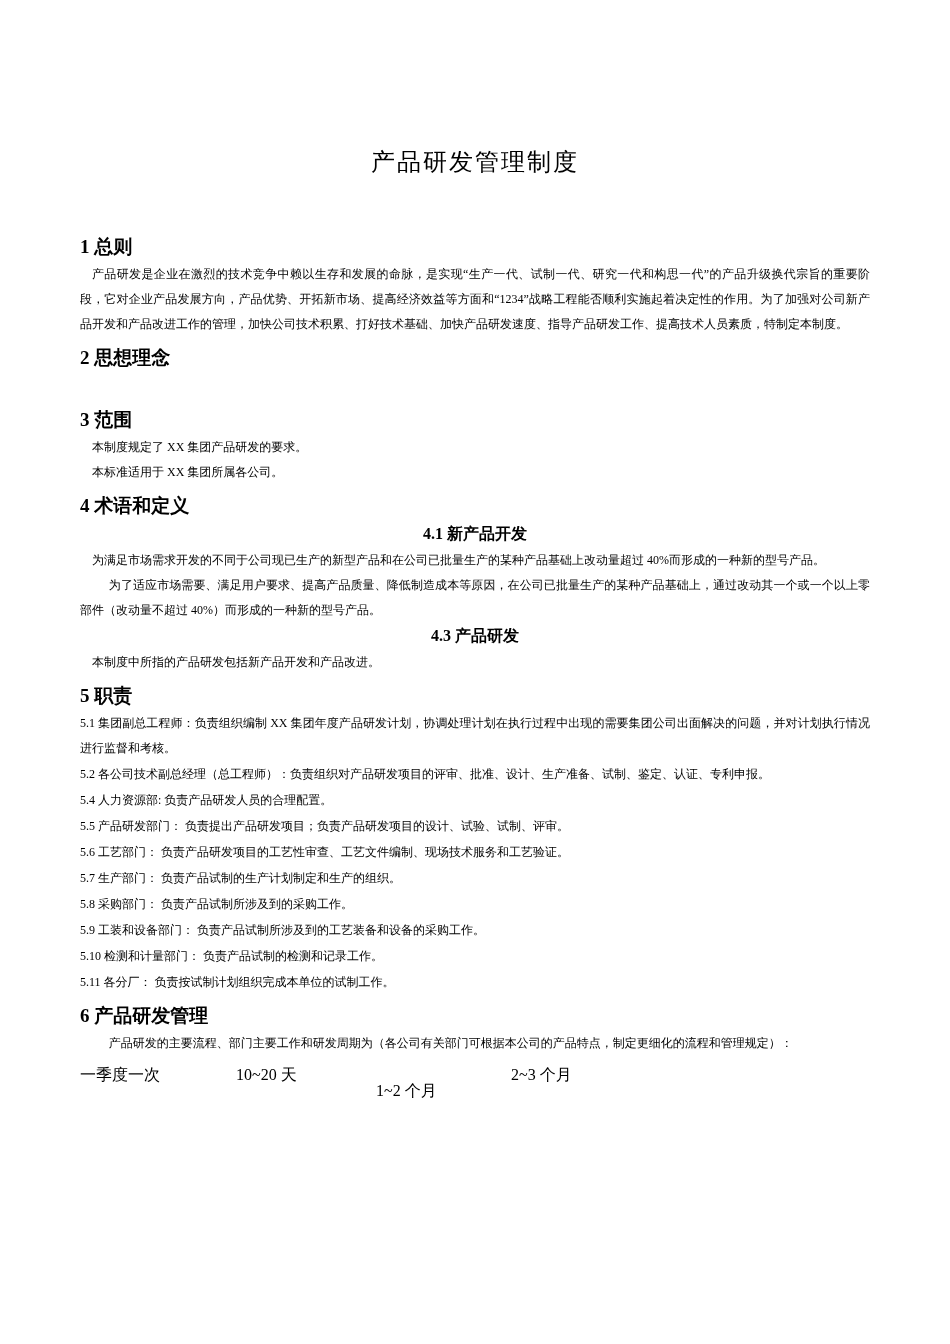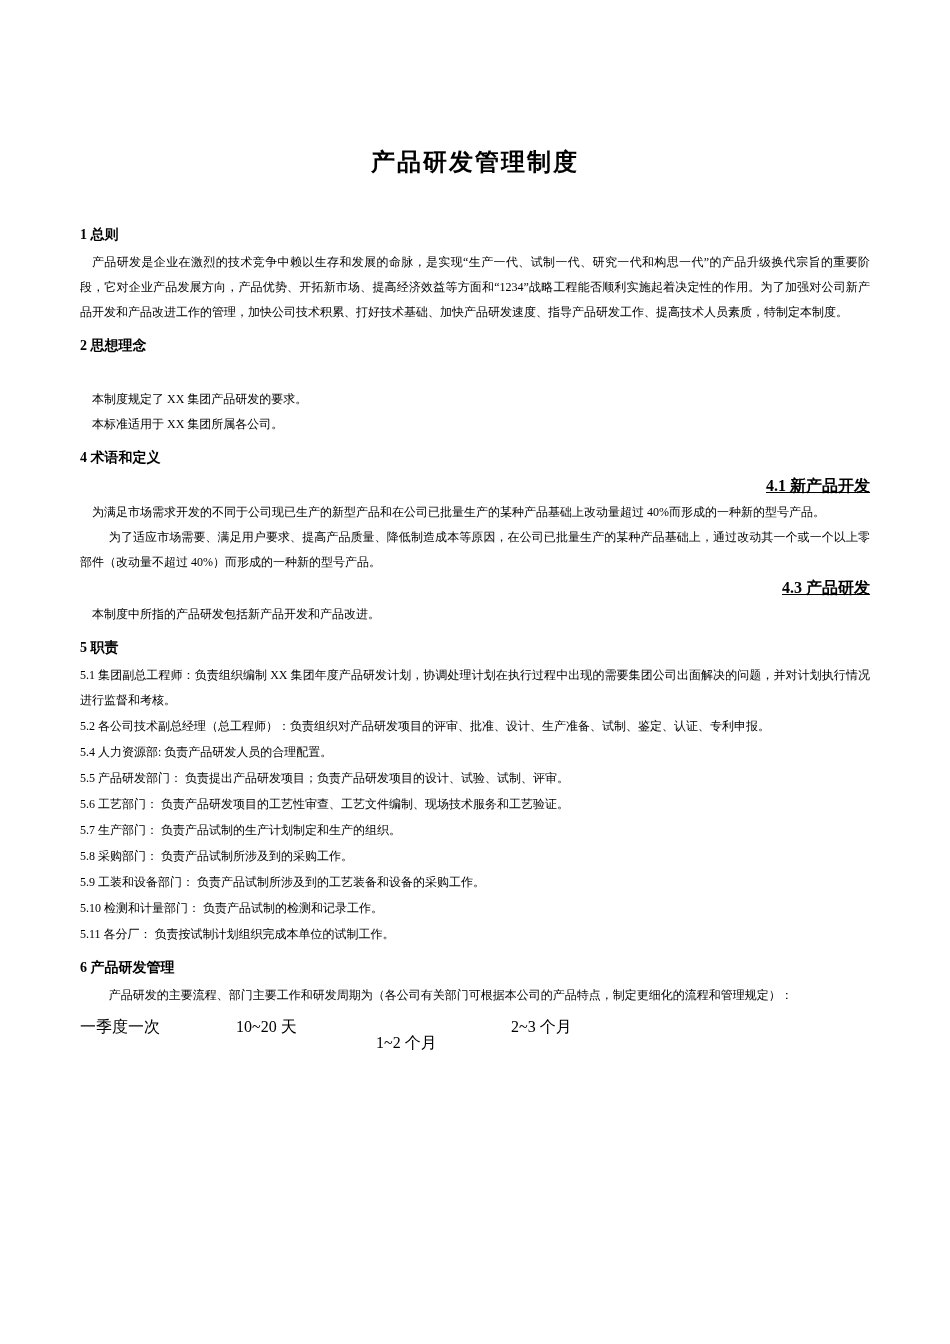--- a/index.html
+++ b/index.html
@@ -12,42 +12,41 @@
   }
   .page {
     width: 950px;
     height: 1344px;
     padding: 146px 80px 40px 80px;
     overflow: hidden;
   }
   .doc-title {
     text-align: center;
     font-size: 24px;
-    font-weight: bold;
+    font-weight: normal;
     letter-spacing: 2px;
-    margin-bottom: 44px;
+    margin-bottom: 56px;
   }
   p, h2, h3 {
     font-size: 12px;
     line-height: 25px;
     text-align: justify;
   }
   h2.sec-heading {
-    font-size: 14px;
+    font-size: 19px;
     font-weight: bold;
     margin-top: 8px;
     margin-bottom: 3px;
     text-align: left;
   }
   h3.sub-heading {
     font-size: 16px;
     font-weight: bold;
     margin-bottom: 2px;
-    text-align: right;
-    text-decoration: underline;
+    text-align: center;
   }
   p.body-ind1 { text-indent: 1em; }
   p.body-ind2 { text-indent: 2.4em; }
   .blank-line { height: 26px; }
   p.duty { margin: 1px 0; }
   p.duty strong { font-weight: normal; }
   .schedule-row {
     margin-top: 6px;
     font-size: 16px;
     line-height: 25px;
@@ -64,20 +63,21 @@
 <div class="page">
 
   <div class="doc-title">产品研发管理制度</div>
 
   <h2 class="sec-heading">1 总则</h2>
   <p class="body-ind1">产品研发是企业在激烈的技术竞争中赖以生存和发展的命脉，是实现“生产一代、试制一代、研究一代和构思一代”的产品升级换代宗旨的重要阶段，它对企业产品发展方向，产品优势、开拓新市场、提高经济效益等方面和“1234”战略工程能否顺利实施起着决定性的作用。为了加强对公司新产品开发和产品改进工作的管理，加快公司技术积累、打好技术基础、加快产品研发速度、指导产品研发工作、提高技术人员素质，特制定本制度。</p>
 
   <h2 class="sec-heading">2 思想理念</h2>
   <div class="blank-line"></div>
 
+  <h2 class="sec-heading">3 范围</h2>
   <p class="body-ind1">本制度规定了 XX 集团产品研发的要求。</p>
   <p class="body-ind1">本标准适用于 XX 集团所属各公司。</p>
 
   <h2 class="sec-heading">4 术语和定义</h2>
 
   <h3 class="sub-heading">4.1 新产品开发</h3>
   <p class="body-ind1">为满足市场需求开发的不同于公司现已生产的新型产品和在公司已批量生产的某种产品基础上改动量超过 40%而形成的一种新的型号产品。</p>
 
   <p class="body-ind2">为了适应市场需要、满足用户要求、提高产品质量、降低制造成本等原因，在公司已批量生产的某种产品基础上，通过改动其一个或一个以上零部件（改动量不超过 40%）而形成的一种新的型号产品。</p>
 

